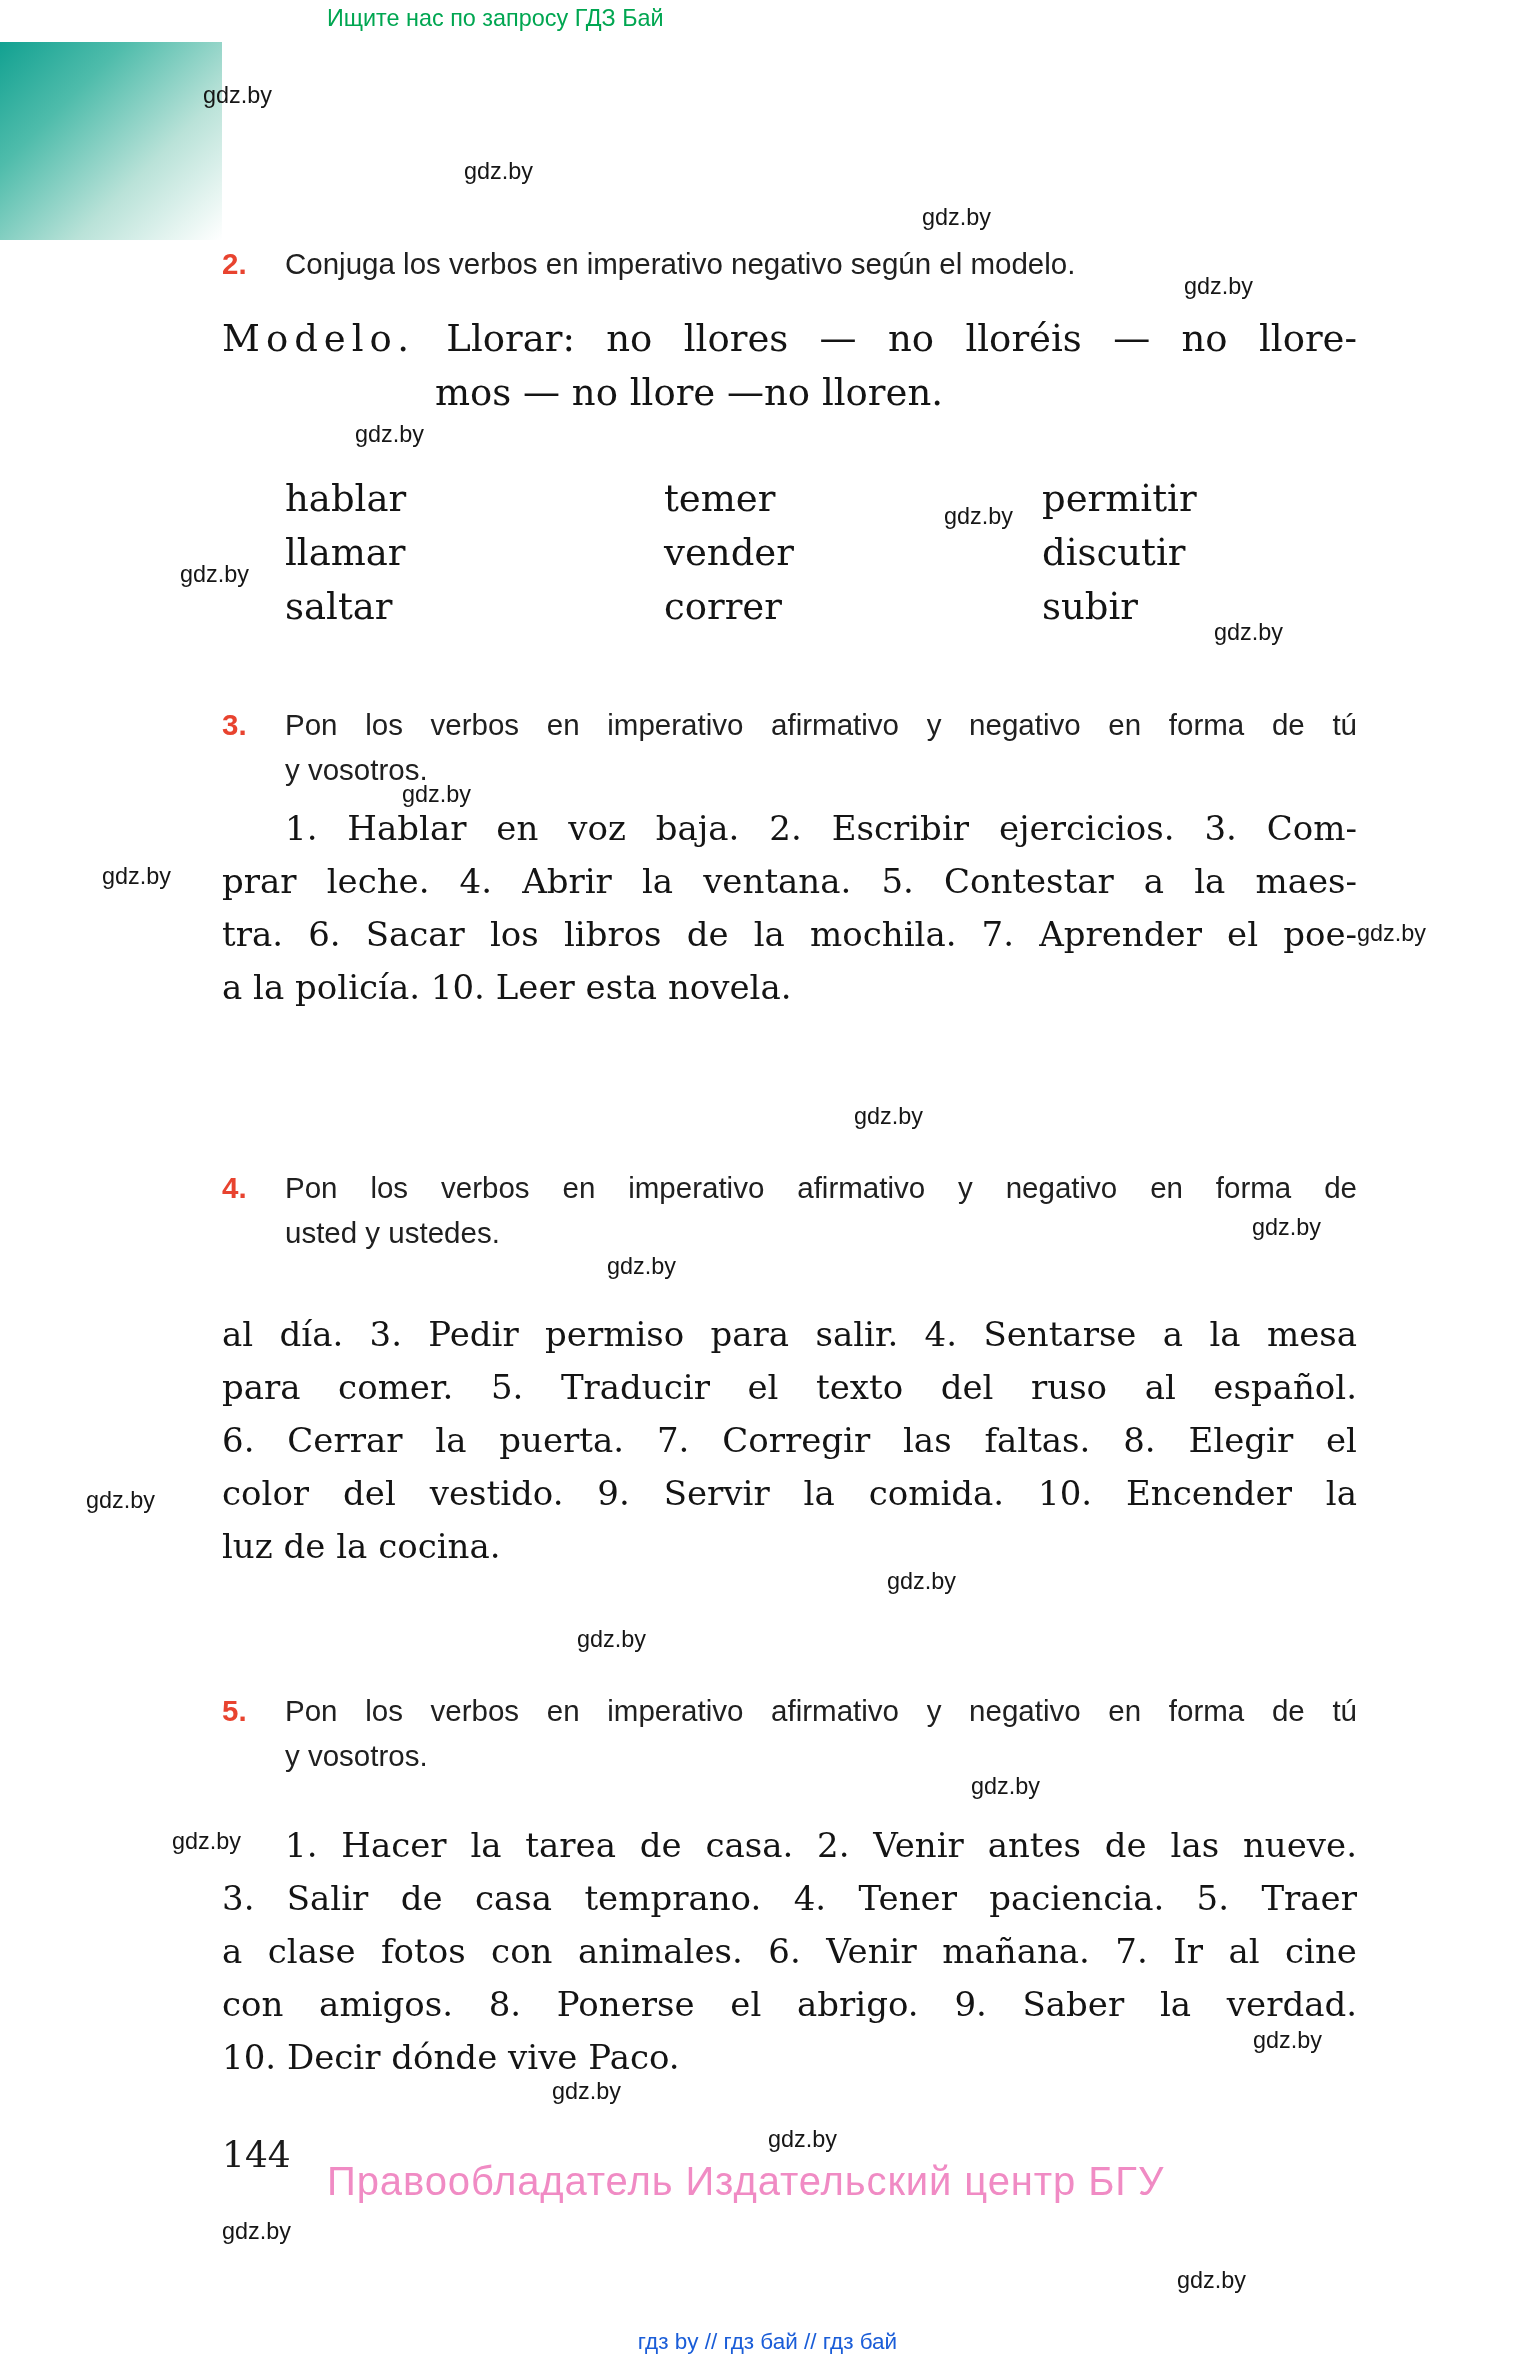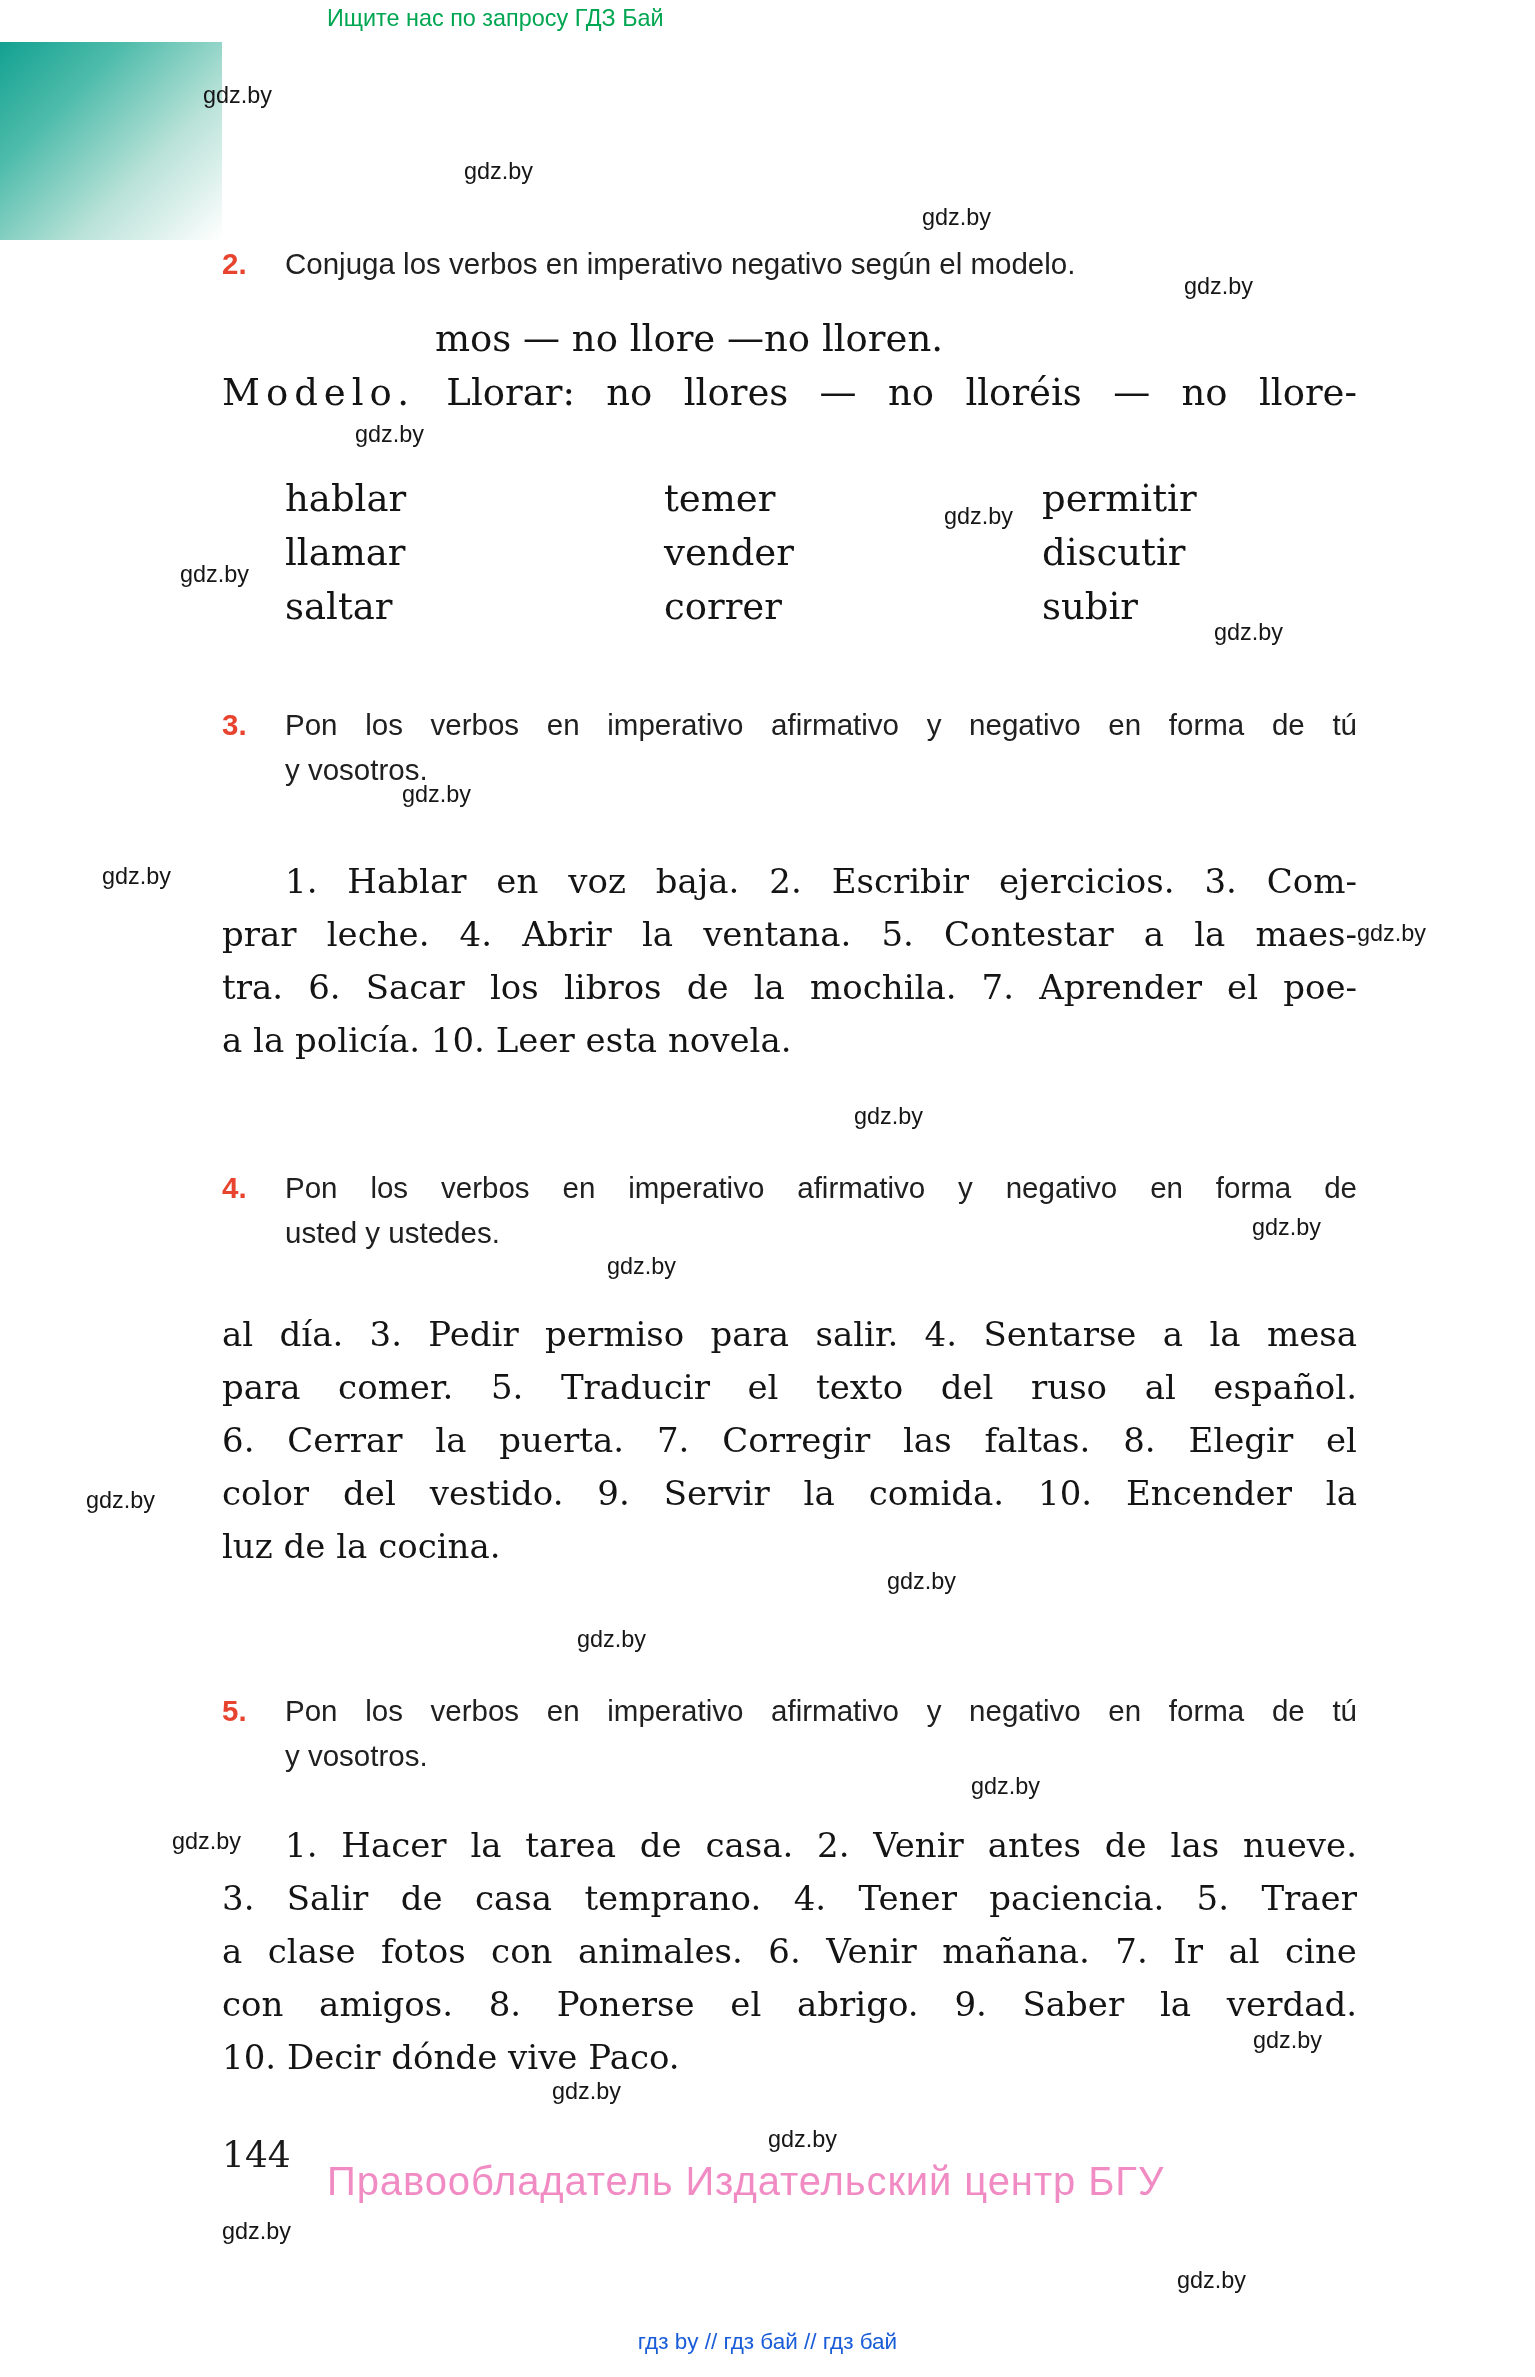--- a/index.html
+++ b/index.html
@@ -79,22 +79,22 @@
     </div>
 
   <div class="content">
 
     <div class="block ex-header" style="top:241px">
       <span class="ex-num">2.</span>
       <div class="h-line">Conjuga los verbos en imperativo negativo según el modelo.</div>
     </div>
 
     <div class="block serif" style="top:312px">
+      <div class="modelo-line m-just"><span class="modelo-label">Modelo.</span> <span>Llorar: no llores — no lloréis — no llore-</span></div>
       <div class="modelo-line modelo-l2">mos — no llore —no lloren.</div>
-      <div class="modelo-line m-just"><span class="modelo-label">Modelo.</span> <span>Llorar: no llores — no lloréis — no llore-</span></div>
     </div>
 
     <div class="block serif verbs" style="top:472px">
       <div class="vcol" style="left:63px">
         <div>hablar</div>
         <div>llamar</div>
         <div>saltar</div>
       </div>
       <div class="vcol" style="left:820px">
         <div>permitir</div>
@@ -107,21 +107,21 @@
         <div>correr</div>
       </div>
     </div>
 
     <div class="block ex-header" style="top:702px">
       <span class="ex-num">3.</span>
       <div class="h-line h-just">Pon los verbos en imperativo afirmativo y negativo en forma de tú</div>
       <div class="h-line">y vosotros.</div>
     </div>
 
-    <div class="block serif" style="top:855px">
+    <div class="block serif" style="top:802px">
       <div class="para-line p-just p-indent">1. Hablar en voz baja. 2. Escribir ejercicios. 3. Com-</div>
       <div class="para-line p-just">prar leche. 4. Abrir la ventana. 5. Contestar a la maes-</div>
       <div class="para-line p-just">tra. 6. Sacar los libros de la mochila. 7. Aprender el poe-</div>
       <div class="para-line">a la policía. 10. Leer esta novela.</div>
     </div>
 
     <div class="block ex-header" style="top:1165px">
       <span class="ex-num">4.</span>
       <div class="h-line h-just">Pon los verbos en imperativo afirmativo y negativo en forma de</div>
       <div class="h-line">usted y ustedes.</div>

